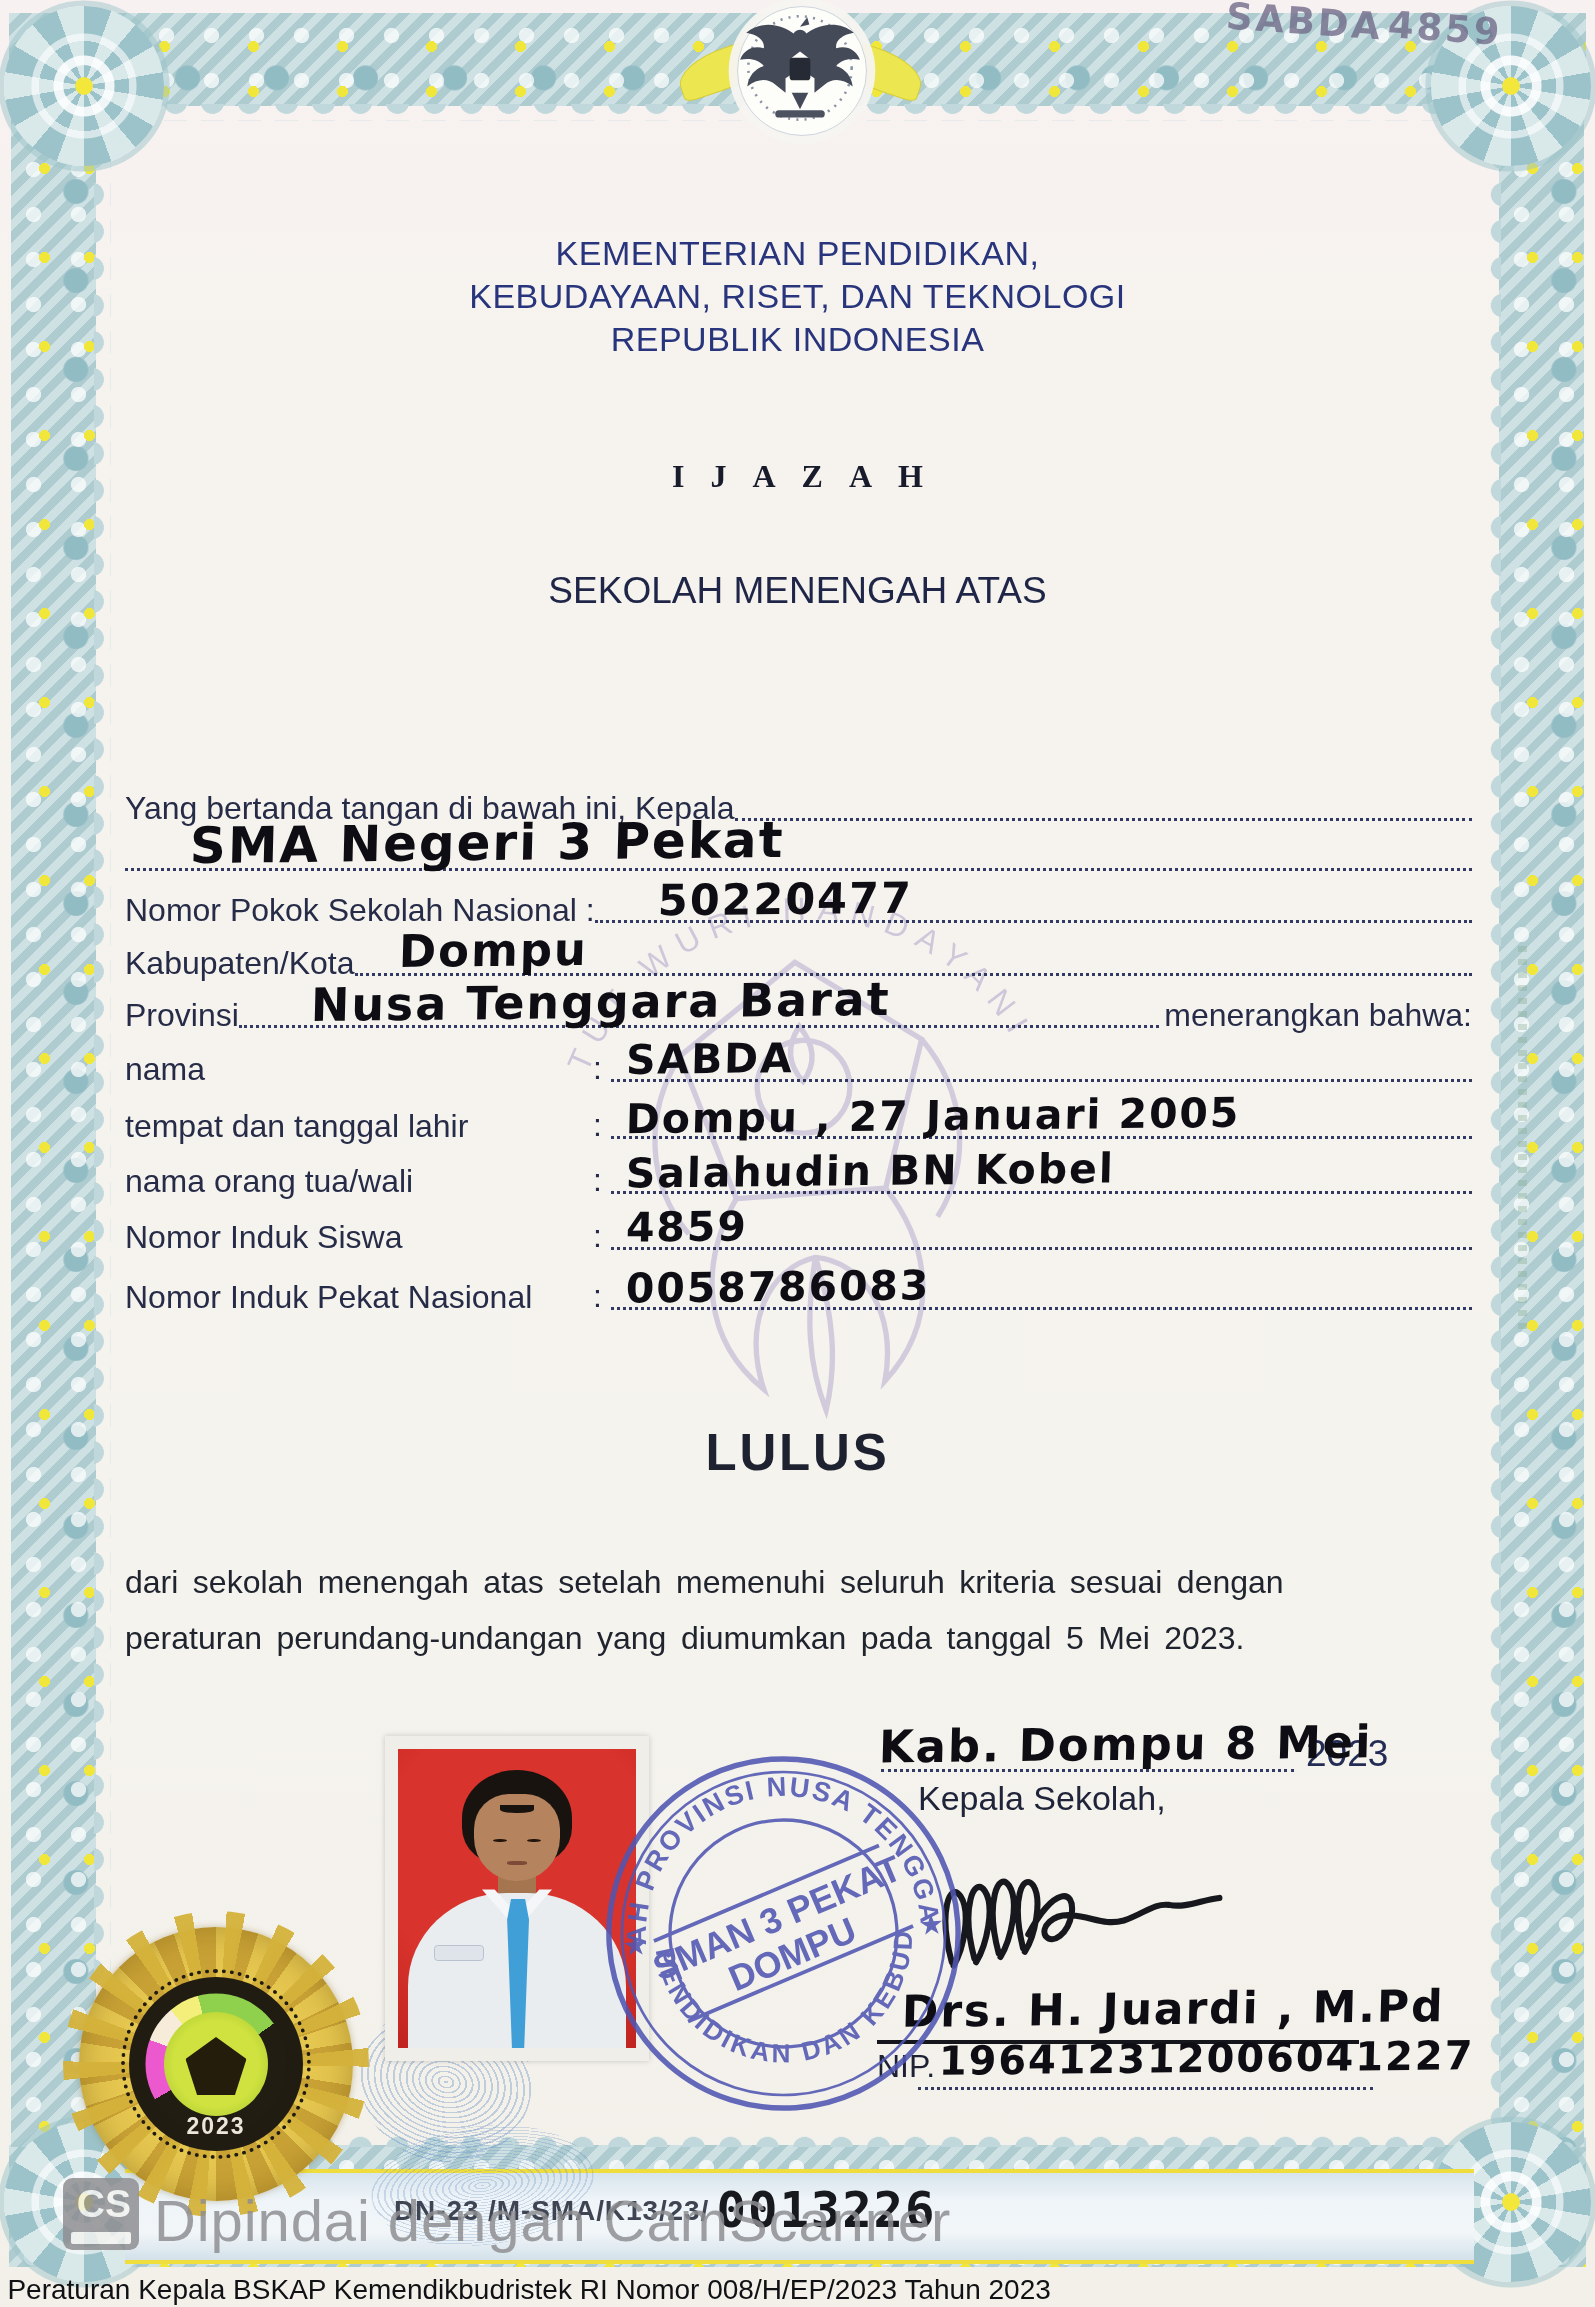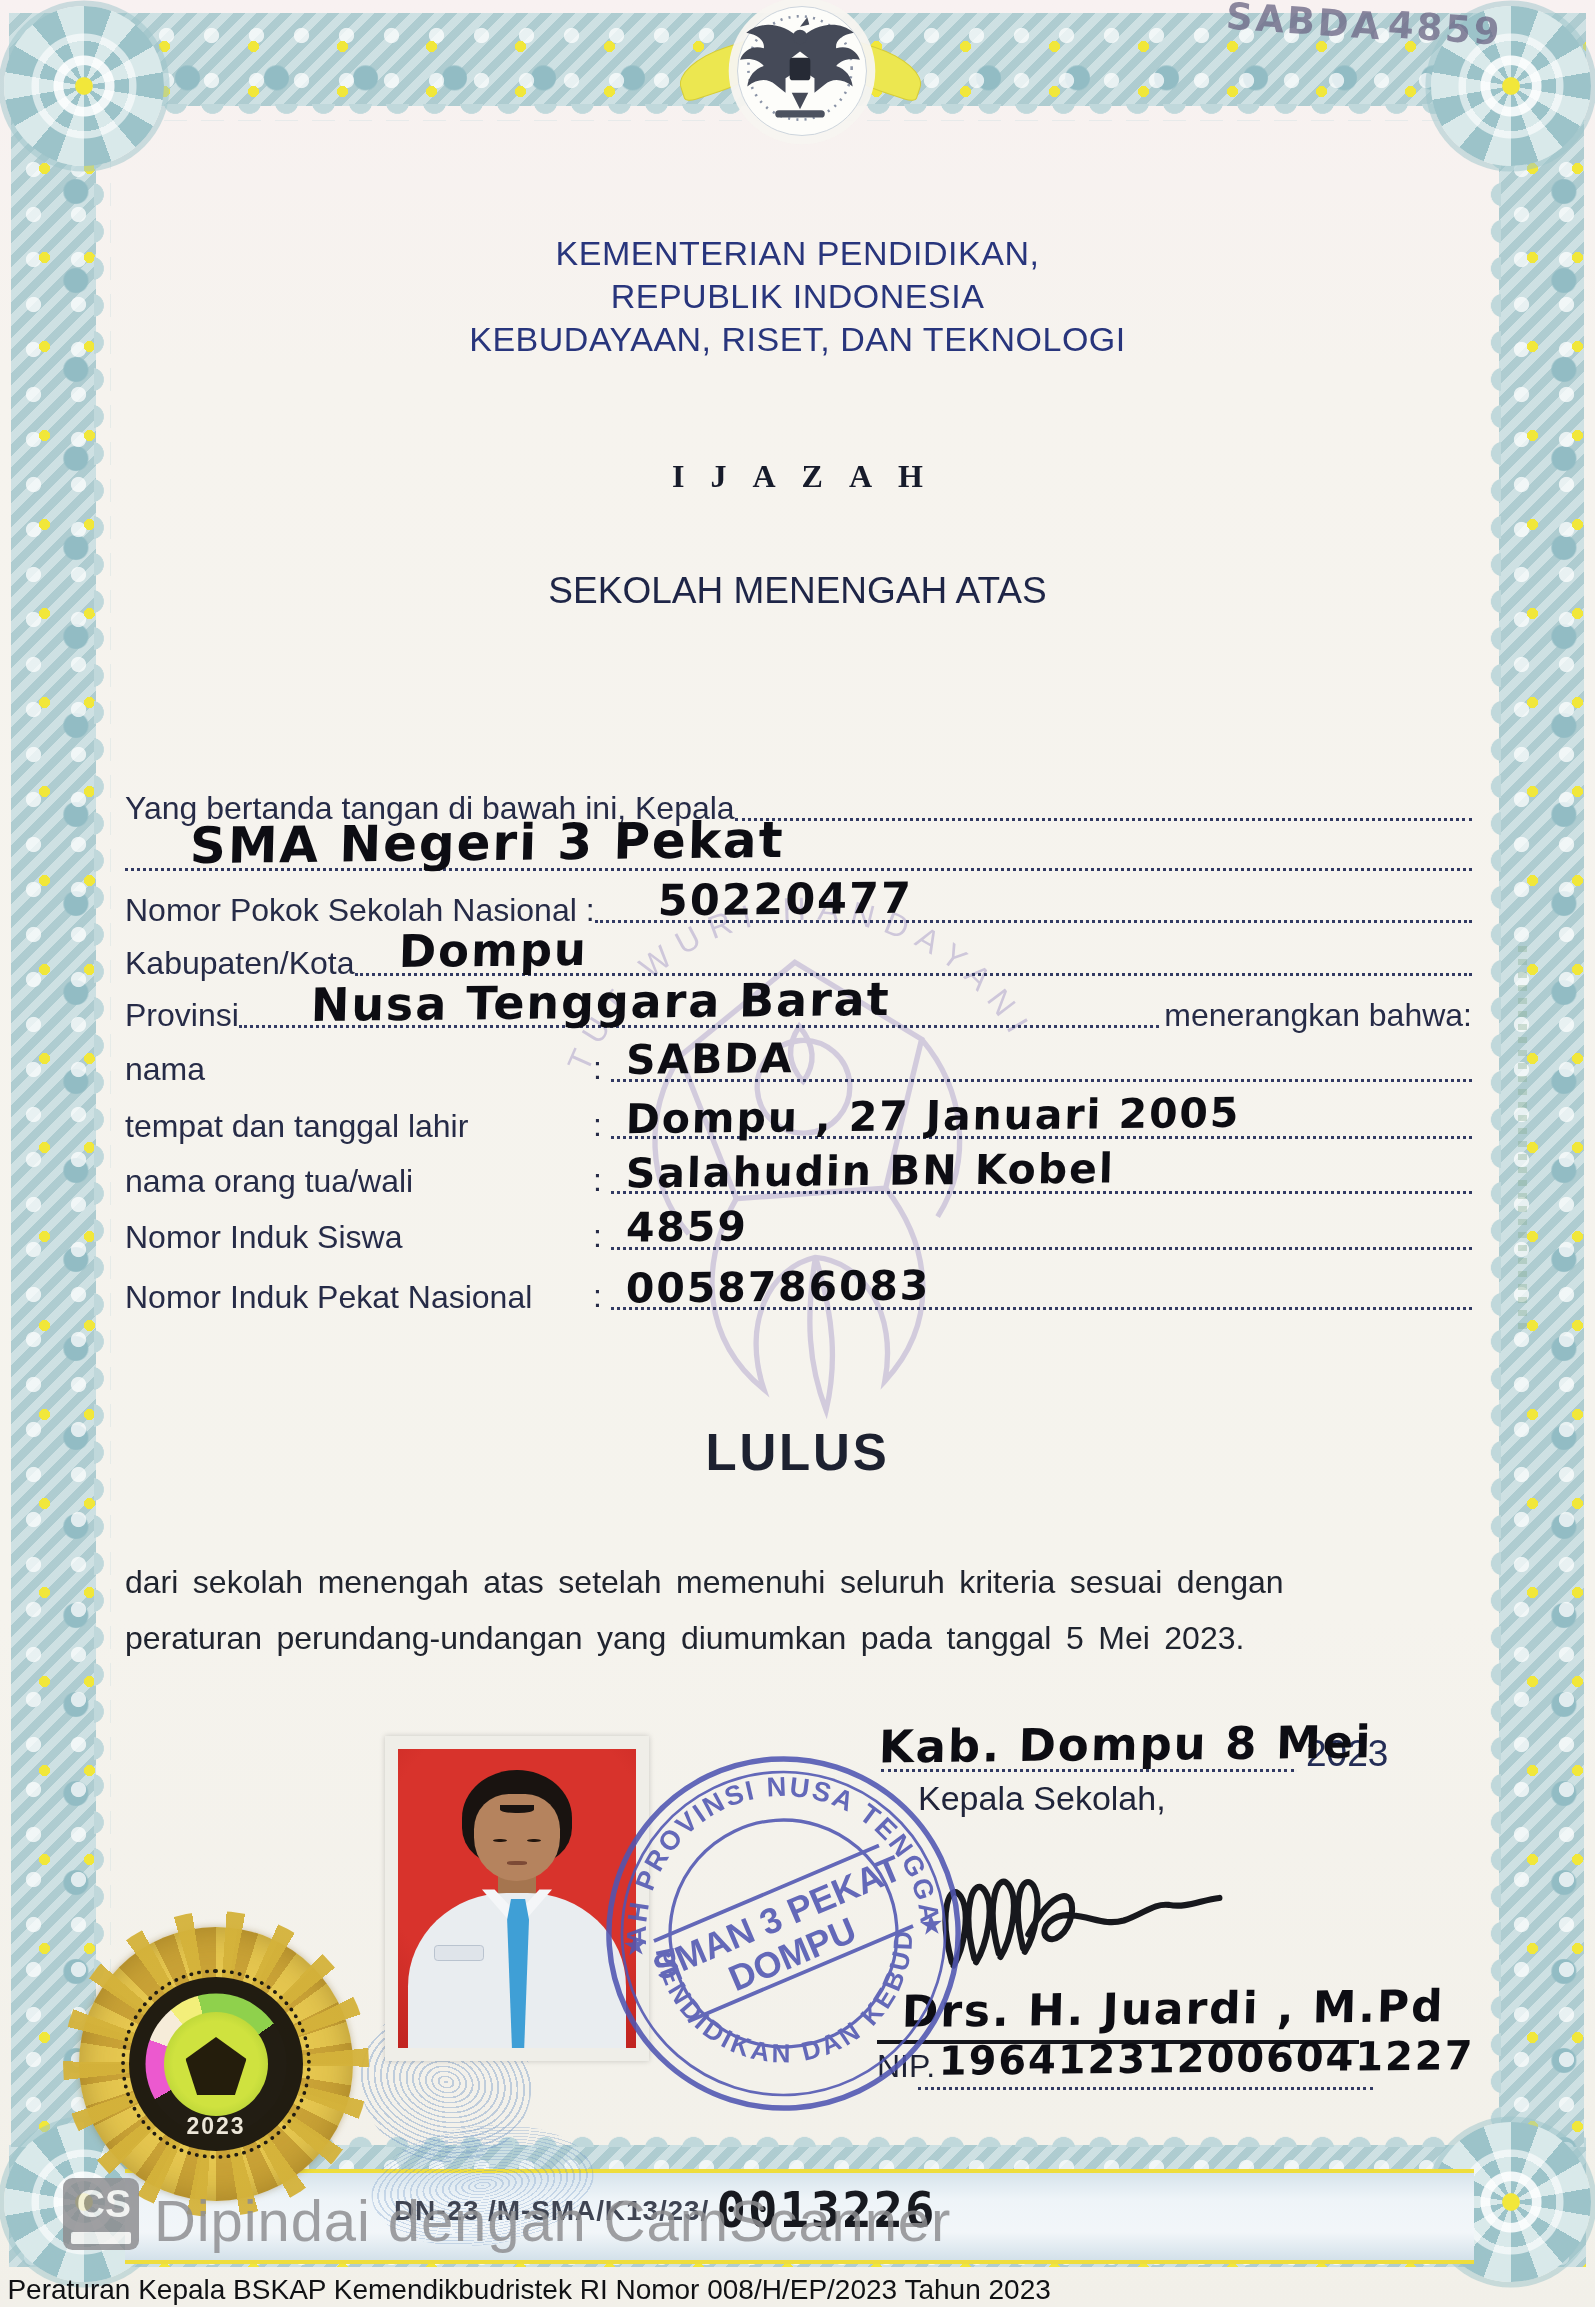--- a/index.html
+++ b/index.html
@@ -173,22 +173,22 @@
         <rect x="36" y="95" width="48" height="7" rx="3.5" fill="#4c5260"></rect>
       </svg>
     </div>
   </div>
 
   <span class="pen-note" style="left:1226px;top:0px">SABDA</span>
   <span class="pen-note" style="left:1388px;top:7.4px">4859</span>
 
   <div id="header-block">
     <div>KEMENTERIAN PENDIDIKAN,</div>
+    <div>KEBUDAYAAN, RISET, DAN TEKNOLOGI</div>
     <div>REPUBLIK INDONESIA</div>
-    <div>KEBUDAYAAN, RISET, DAN TEKNOLOGI</div>
   </div>
 
   <div id="doc-title">IJAZAH</div>
   <div id="sub1">SEKOLAH MENENGAH ATAS</div>
 
   <svg id="watermark" viewBox="0 0 300 380">
     <defs>
         <path id="wmarc" d="M28 150 A132 132 0 0 1 272 150" fill="none"></path>
       </defs>
     <g fill="none" stroke="#b0a4cd" stroke-width="3">

